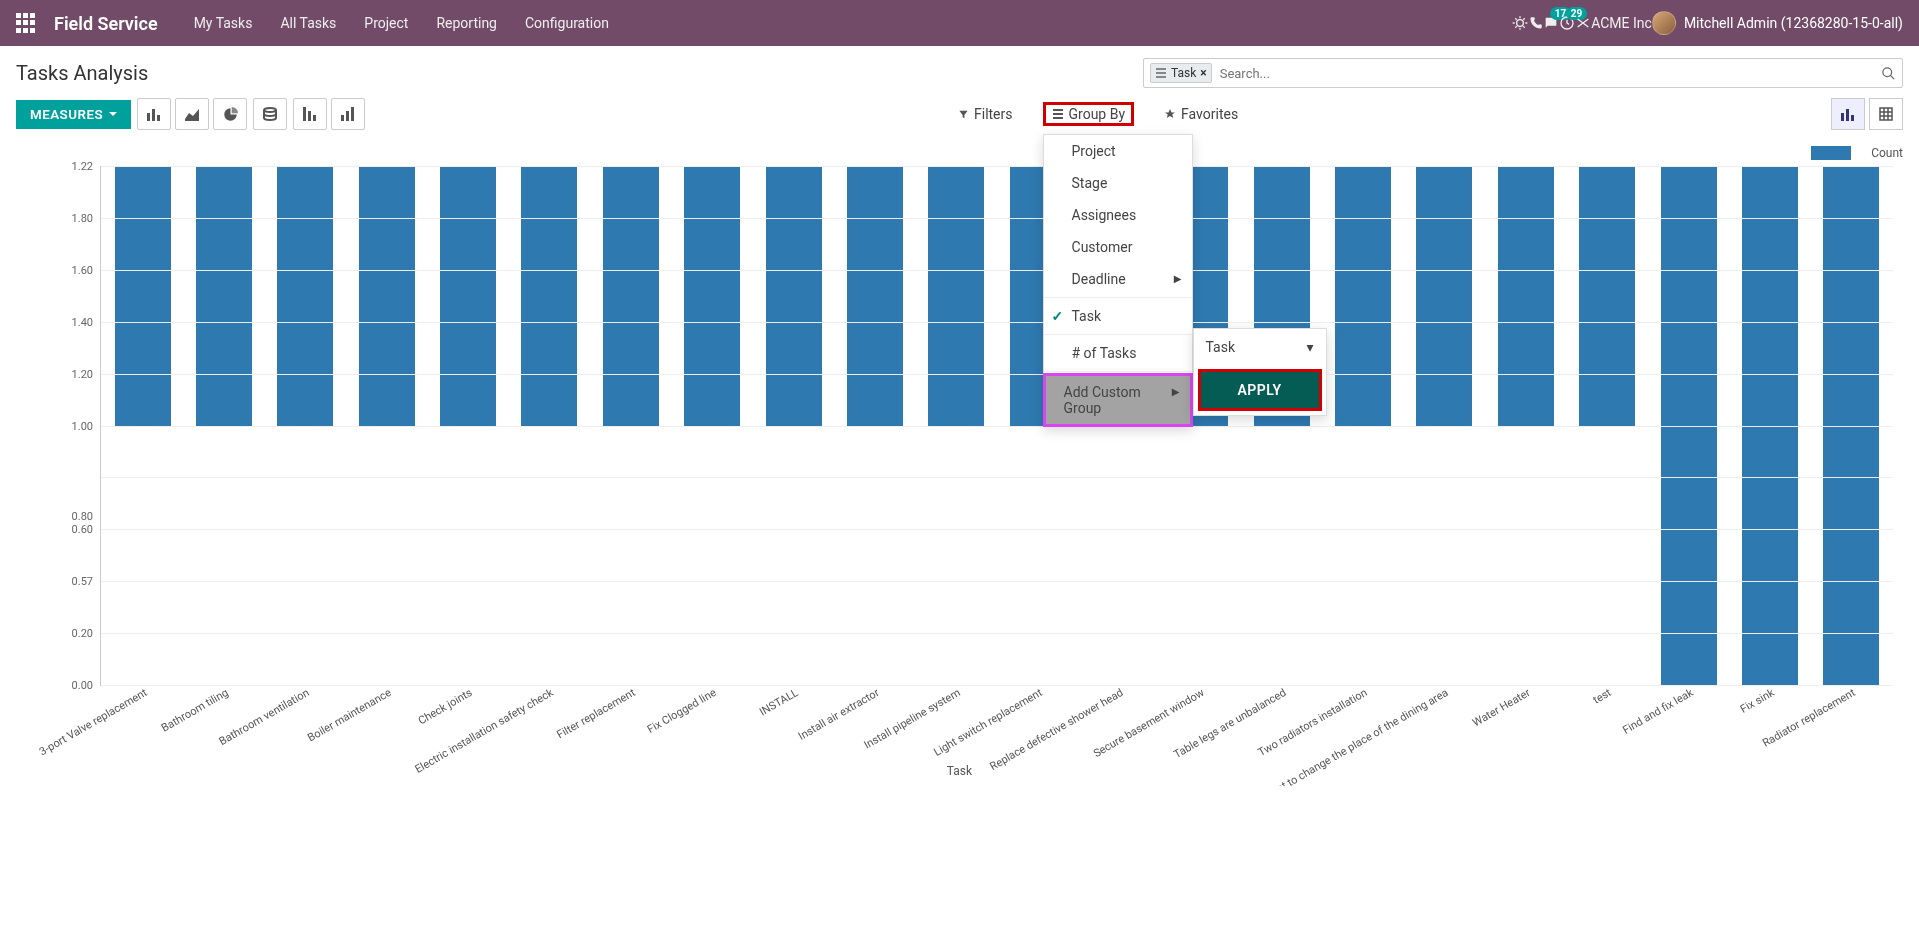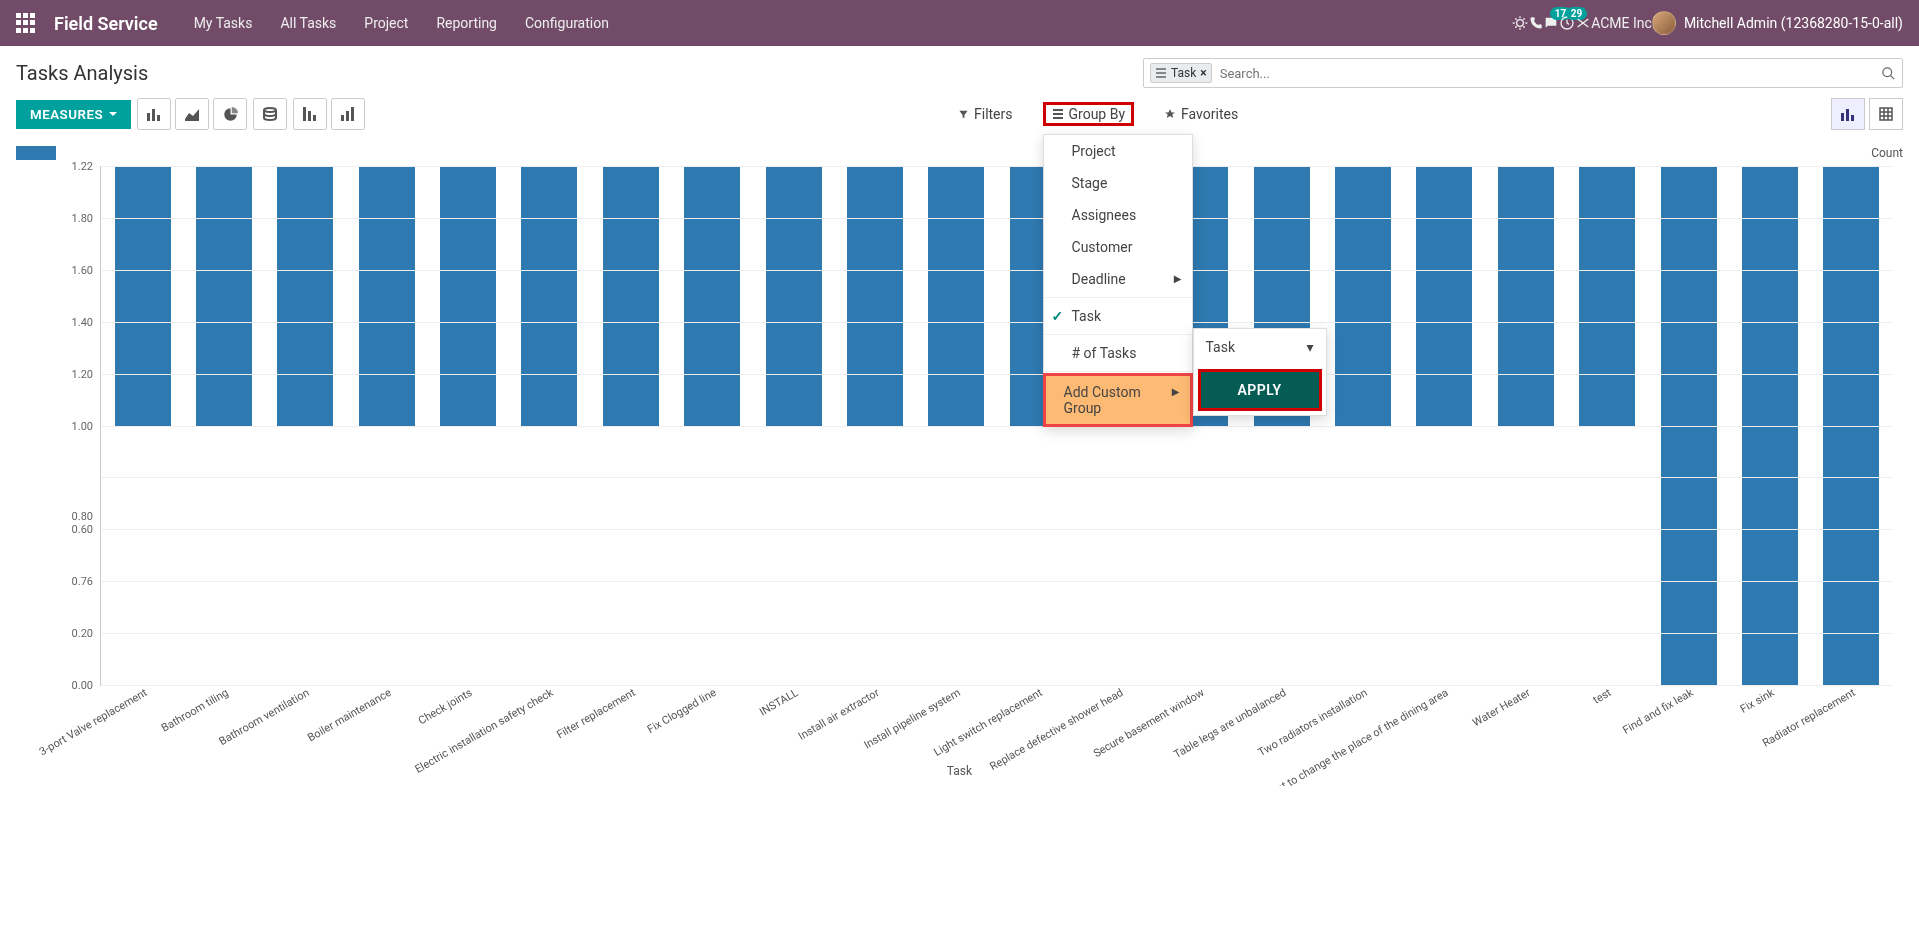--- a/index.html
+++ b/index.html
@@ -40,31 +40,31 @@
 .toolbar .right-views { margin-left:auto; display:flex; gap:4px;}
 .view-btn { border:1px solid #ccc; width:34px; height:32px; display:flex; align-items:center; justify-content:center; cursor:pointer; color:#555;}
 .view-btn.active{ background:#eef; color:#337; }
 
 
 .dropdown { position:absolute; top:32px; left:0; width:150px; background:#fff; border:1px solid #ddd; box-shadow:0 4px 12px rgba(0,0,0,.15); z-index:20; }
 .dropdown .item { padding:8px 14px 8px 28px; cursor:pointer; color:#444; position:relative; font-size:14px;}
 .dropdown .item.checked::before{ content:"✓"; position:absolute; left:8px; color:#00877a; font-weight:bold;}
 .dropdown .item .chev{ position:absolute; right:10px; top:10px; font-size:10px;}
 .dropdown hr{ border:none; border-top:1px solid #eee; margin:2px 0;}
-.dropdown .sub-hl{ border:3px solid #ef4444; margin:-1px; background:#fdba74;}
+.dropdown .sub-hl{ border:3px solid #d946ef; margin:-1px; background:#a3a3a3;}
 .dropdown .sub-hl .item{ padding-left:18px;}
 
 .sub-panel { position:absolute; left:150px; top:226px; width:134px; background:#fff; border:1px solid #ddd; box-shadow:0 4px 12px rgba(0,0,0,.15); z-index:21; }
 .sub-panel .sel { display:flex; justify-content:space-between; align-items:center; padding:10px 12px; cursor:pointer; color:#444;}
 .sub-panel .apply-wrap{ border:3px solid #d10000; margin:4px;}
 .sub-panel .apply { background:#045c54; color:#fff; text-align:center; padding:10px 0; font-weight:600; letter-spacing:.5px; cursor:pointer;}
 
 
 .chart-wrap { position:relative; margin:4px 16px 0 16px; height:640px;}
-.legend { display:flex; justify-content:space-between; gap:20px; align-items:center; font-size:12px; color:#555; margin-bottom:6px;}
+.legend { display:flex; justify-content:flex-end; gap:20px; align-items:center; font-size:12px; color:#555; margin-bottom:6px;}
 .legend .sw{ width:40px; height:14px; background:#2E79B0;}
 .plot { position:relative; height:520px; margin-left:84px; margin-right:10px; border-left:1px solid #ccc; border-bottom:1px solid #ccc;}
 .grid-line{ position:absolute; left:0; right:0; border-top:1px solid #eee;}
 .ytick{ position:absolute; left:-54px; width:46px; text-align:right; font-size:11px; color:#666; transform:translateY(-50%);}
 .xlabel{ text-align:center; font-size:12px; color:#555; margin-top:78px;}
 .bars{ position:absolute; left:0; right:0; bottom:0; top:0; display:flex; align-items:flex-end; gap:14px; padding:0 8px;}
 .bar-slot{ flex:1; display:flex; flex-direction:column; align-items:center; height:100%; position:relative;}
 .bar{ width:100%; max-width:56px; background:#2E79B0;}
 .xcat{ position:absolute; bottom:-14px; left:50%; transform-origin:top left; transform:rotate(-30deg) translateX(-100%); white-space:nowrap; font-size:11px; color:#555;}
 
@@ -365,21 +365,21 @@
         <div class="bar-slot">
           <div class="bar" style="height: 100%;"></div>
           <div class="xcat">Radiator replacement</div>
         </div>
       </div>
   <div class="grid-line" style="top: 100%;"></div>
       <div class="ytick" style="top: 100%;">0.00</div>
       <div class="grid-line" style="top: 90%;"></div>
       <div class="ytick" style="top: 90%;">0.20</div>
       <div class="grid-line" style="top: 80%;"></div>
-      <div class="ytick" style="top: 80%;">0.76</div>
+      <div class="ytick" style="top: 80%;">0.57</div>
       <div class="grid-line" style="top: 70%;"></div>
       <div class="ytick" style="top: 70%;">0.60</div>
       <div class="grid-line" style="top: 60%;"></div>
       <div class="ytick" style="top: 60%; margin-top: 39px;">0.80</div>
       <div class="grid-line" style="top: 50%;"></div>
       <div class="ytick" style="top: 50%;">1.00</div>
       <div class="grid-line" style="top: 40%;"></div>
       <div class="ytick" style="top: 40%;">1.20</div>
       <div class="grid-line" style="top: 30%;"></div>
       <div class="ytick" style="top: 30%;">1.40</div>

